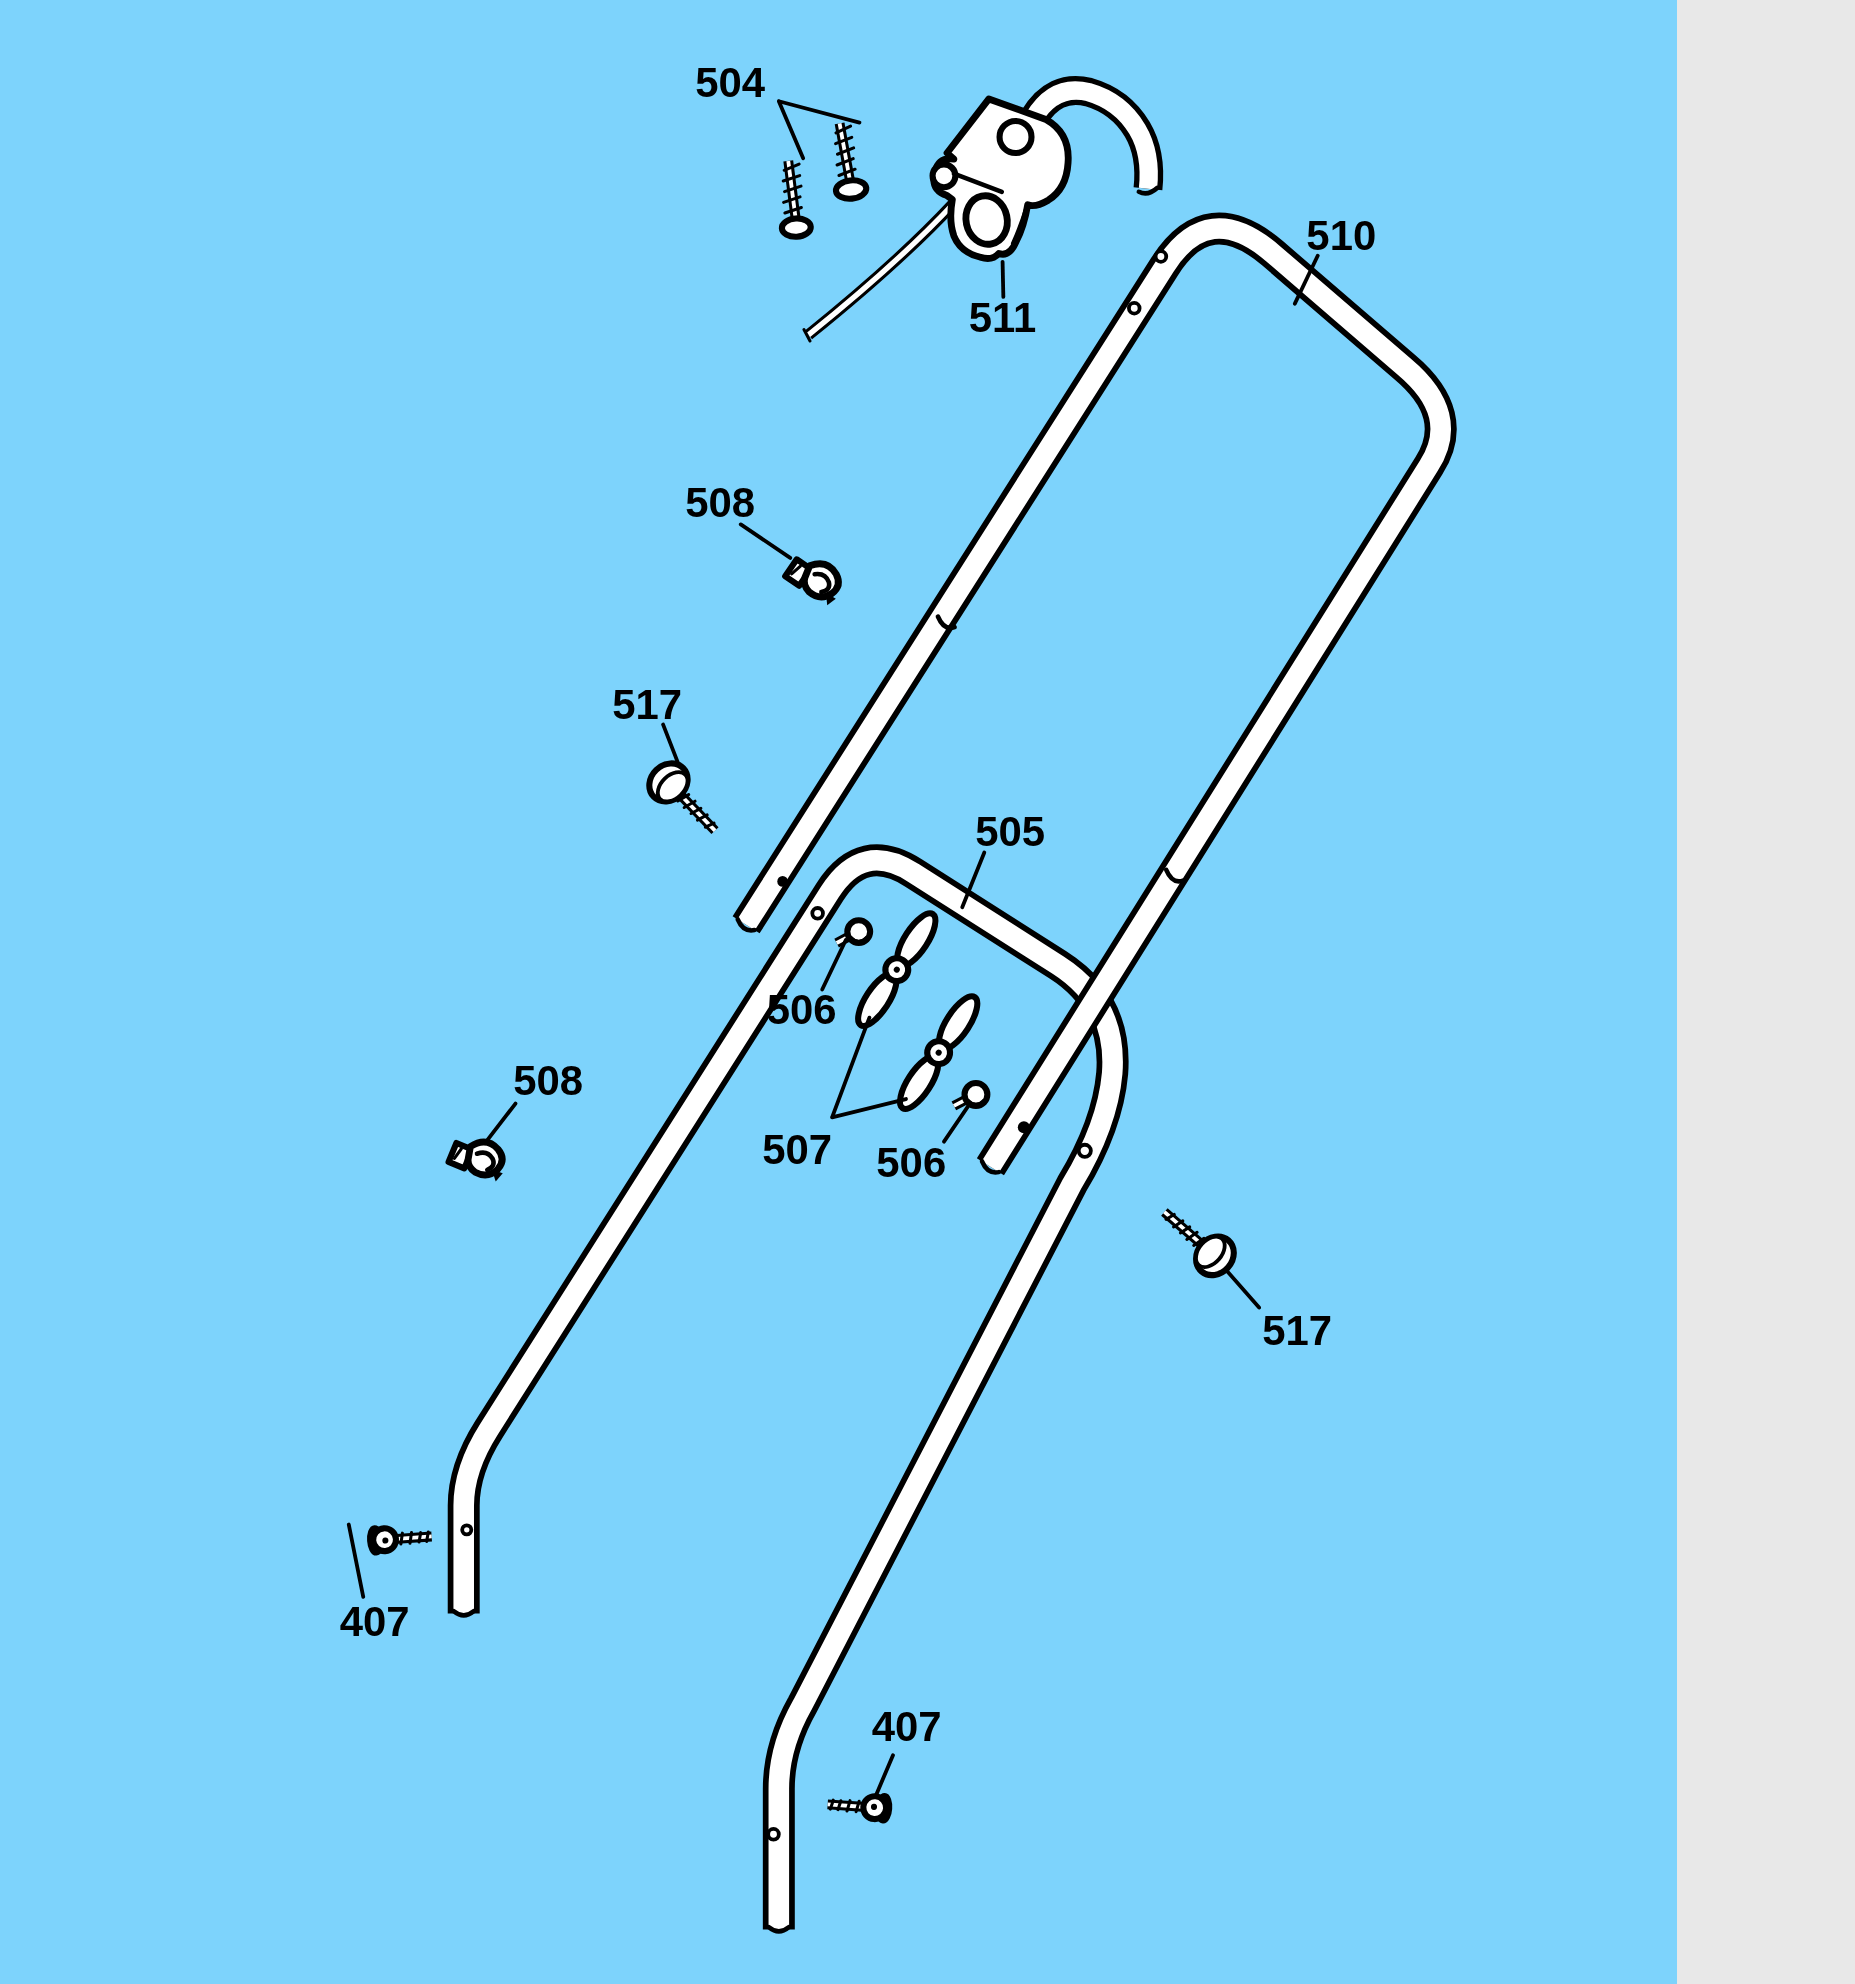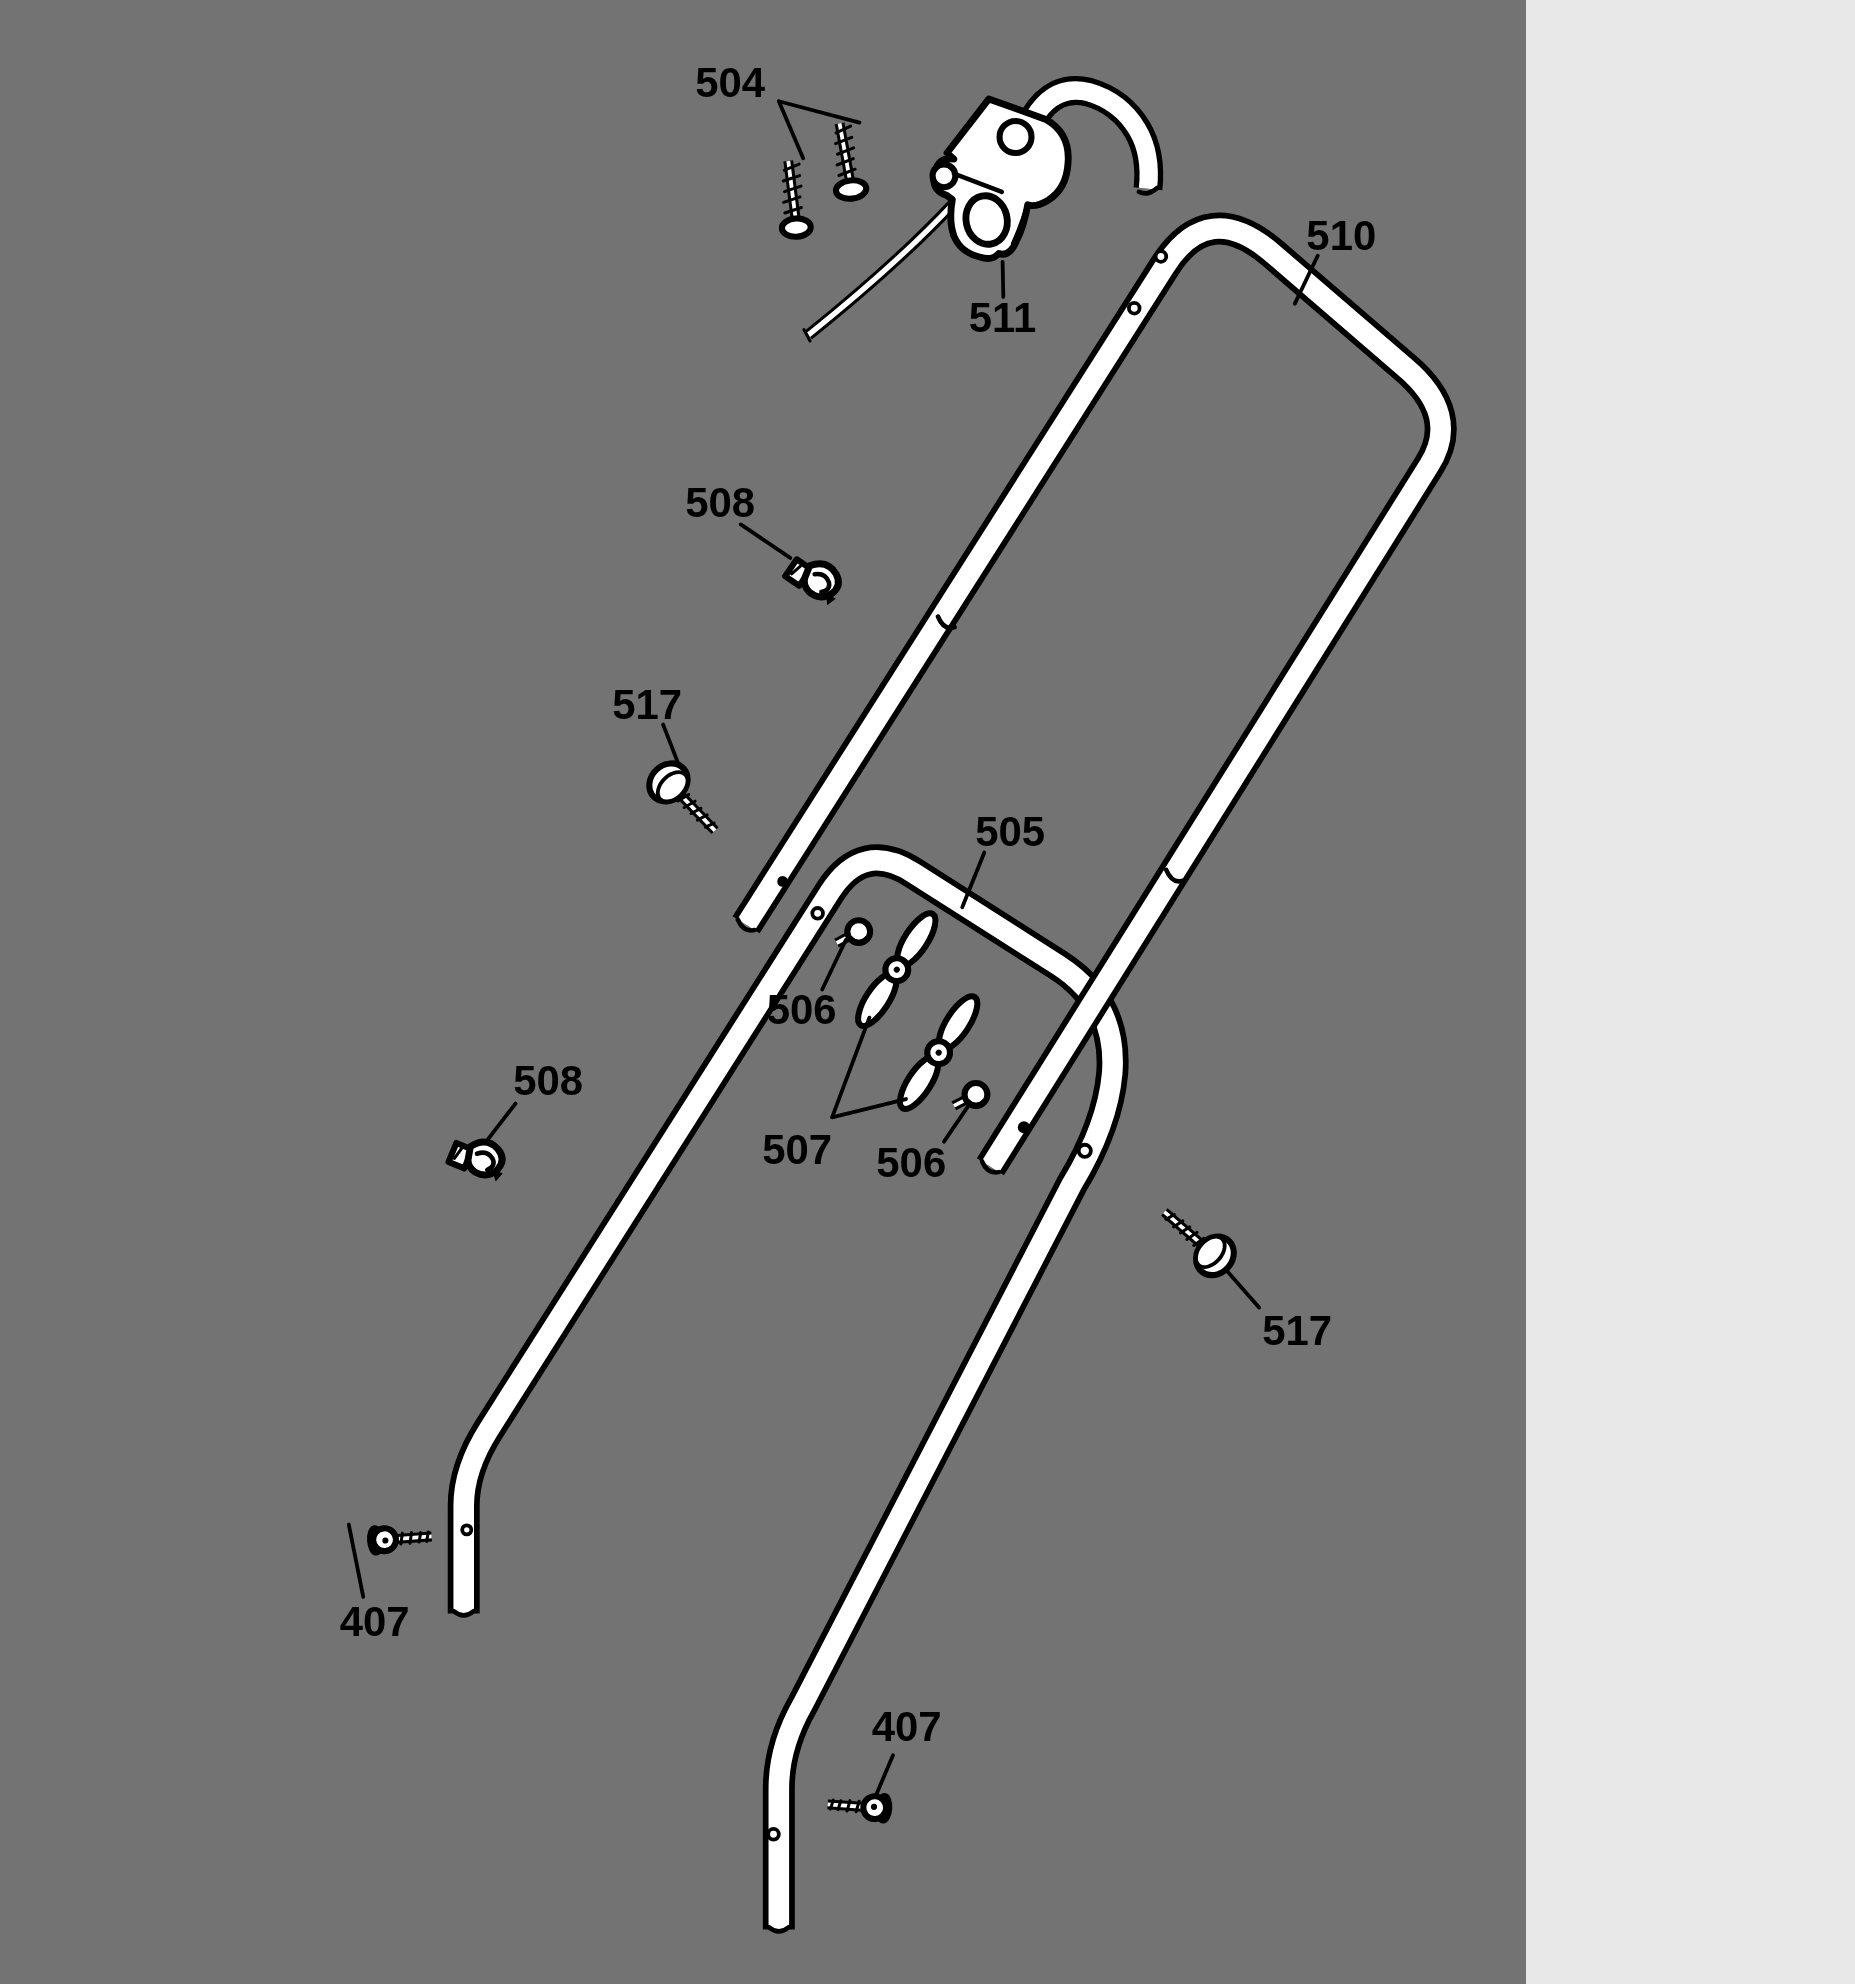--- a/index.html
+++ b/index.html
@@ -1,19 +1,19 @@
 <!DOCTYPE html>
 <html style="font-size:12px"><head>
 <meta charset="utf-8">
 <style>
   html,body{margin:0;padding:0;background:#e8e8e8;}
   .stage{
     position:relative;
-    width:1526px;height:1985px;
-    background:#737373;
+    width:1677px;height:1985px;
+    background:#7dd3fc;
     font-family:"Liberation Sans", sans-serif;
     overflow:hidden;
   }
   svg{position:absolute;left:0;top:0;display:block;}
   
   .tube-b{fill:none;stroke:#000;stroke-width:42;stroke-linejoin:round;stroke-linecap:butt;}
   .tube-w{fill:none;stroke:#fff;stroke-width:27;stroke-linejoin:round;stroke-linecap:butt;}
   .tube-b.thin{stroke-width:38;}
   .tube-w.thin{stroke-width:24;}
   .cable-b{fill:none;stroke:#000;stroke-width:15;}

